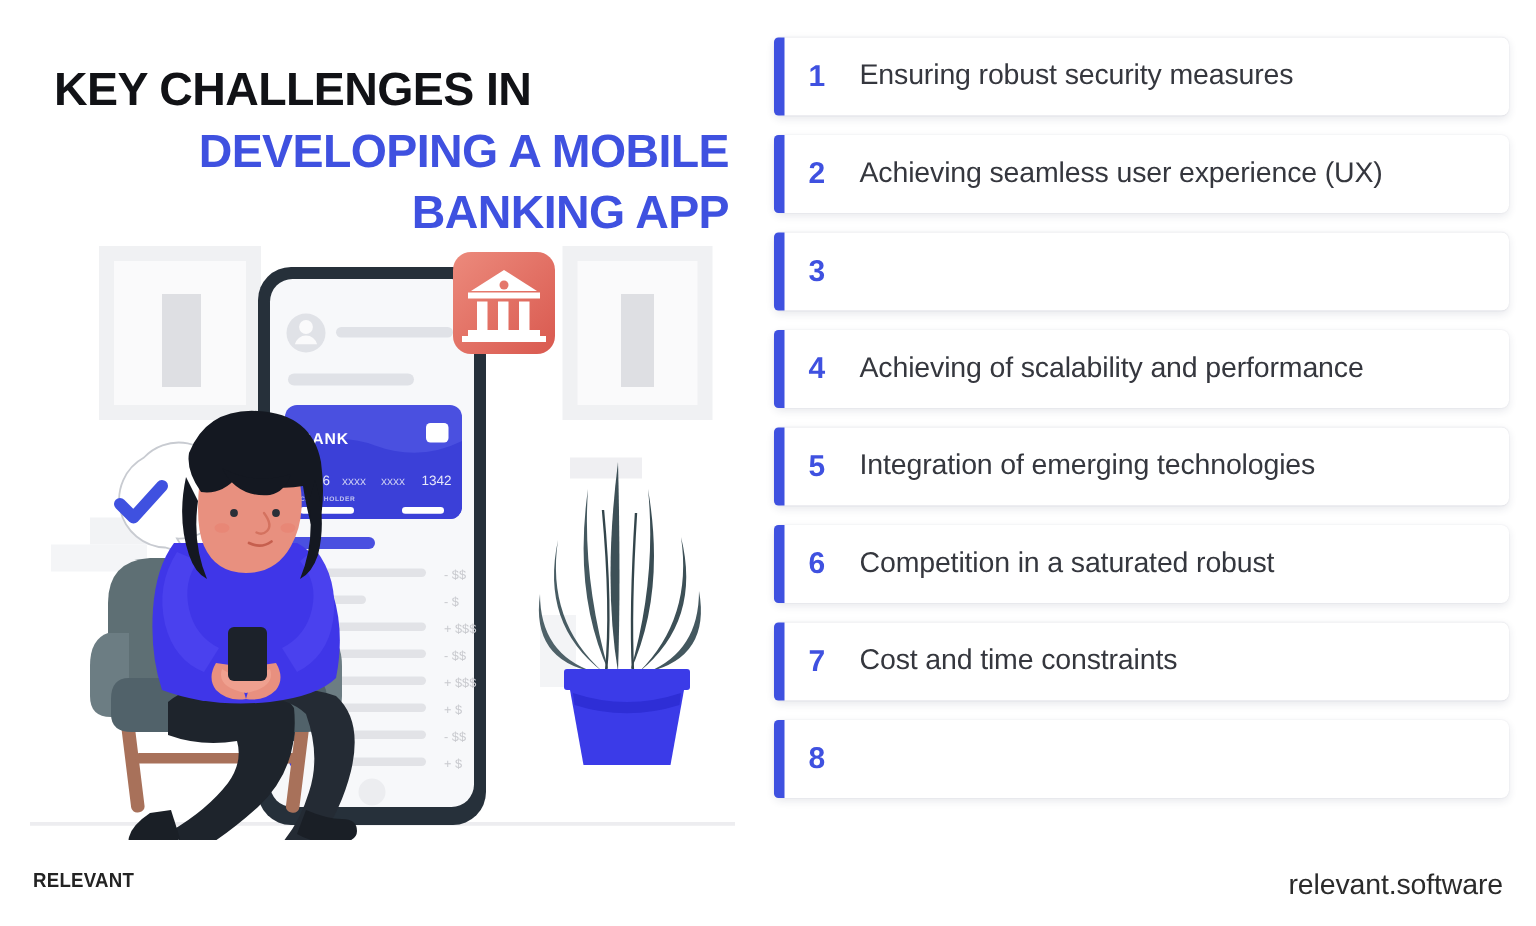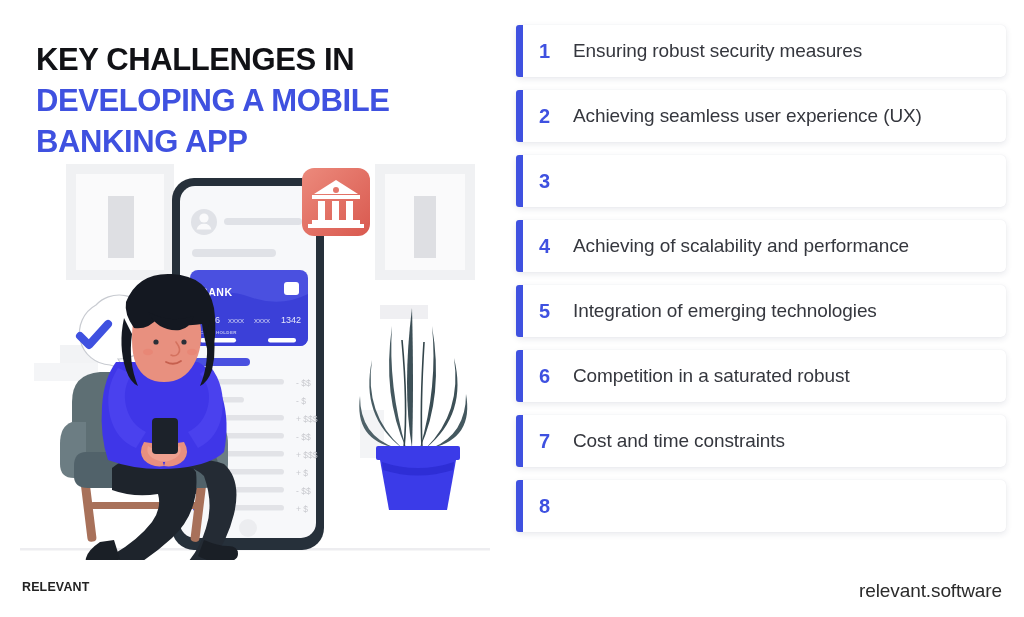--- a/index.html
+++ b/index.html
@@ -25,21 +25,21 @@
     width:450px;
   }
   .title-line {
     font-weight:bold;
     font-size:31px;
     line-height:41px;
     letter-spacing:-0.4px;
     white-space:nowrap;
   }
   .title-dark  { color:#111216; }
-  .title-blue  { color:#3F51E0; }
+  .title-blue  { color:#3F51E0;text-align:right; }
 
   
   #illustration {
     position:absolute; left:20px; top:150px;
     width:470px; height:410px;
   }
   #illustration svg { display:block; }
 
   
   #list-col {

